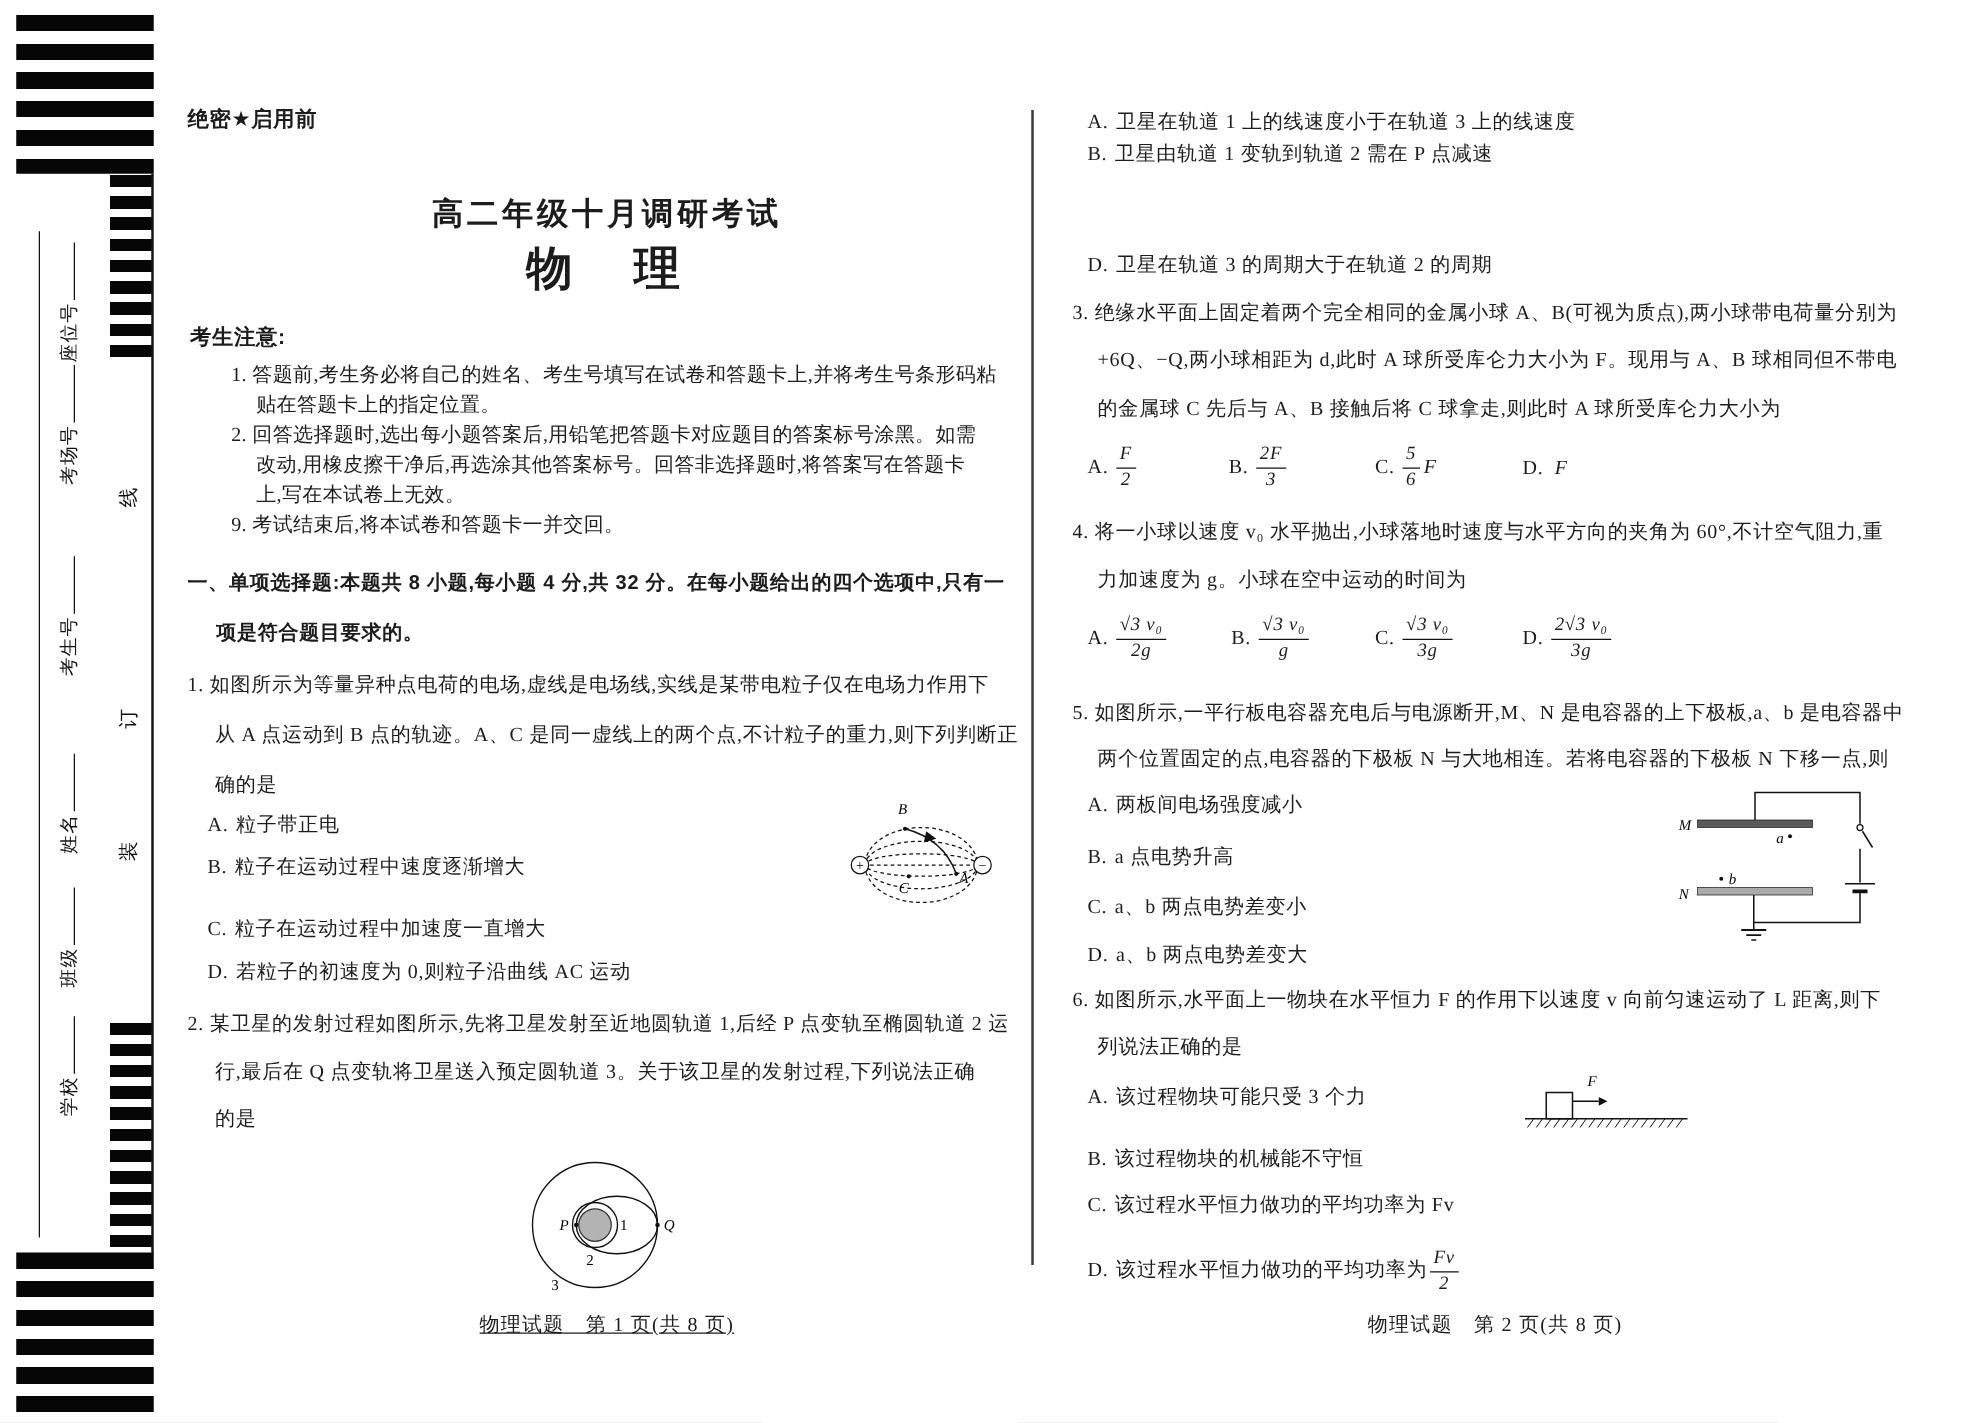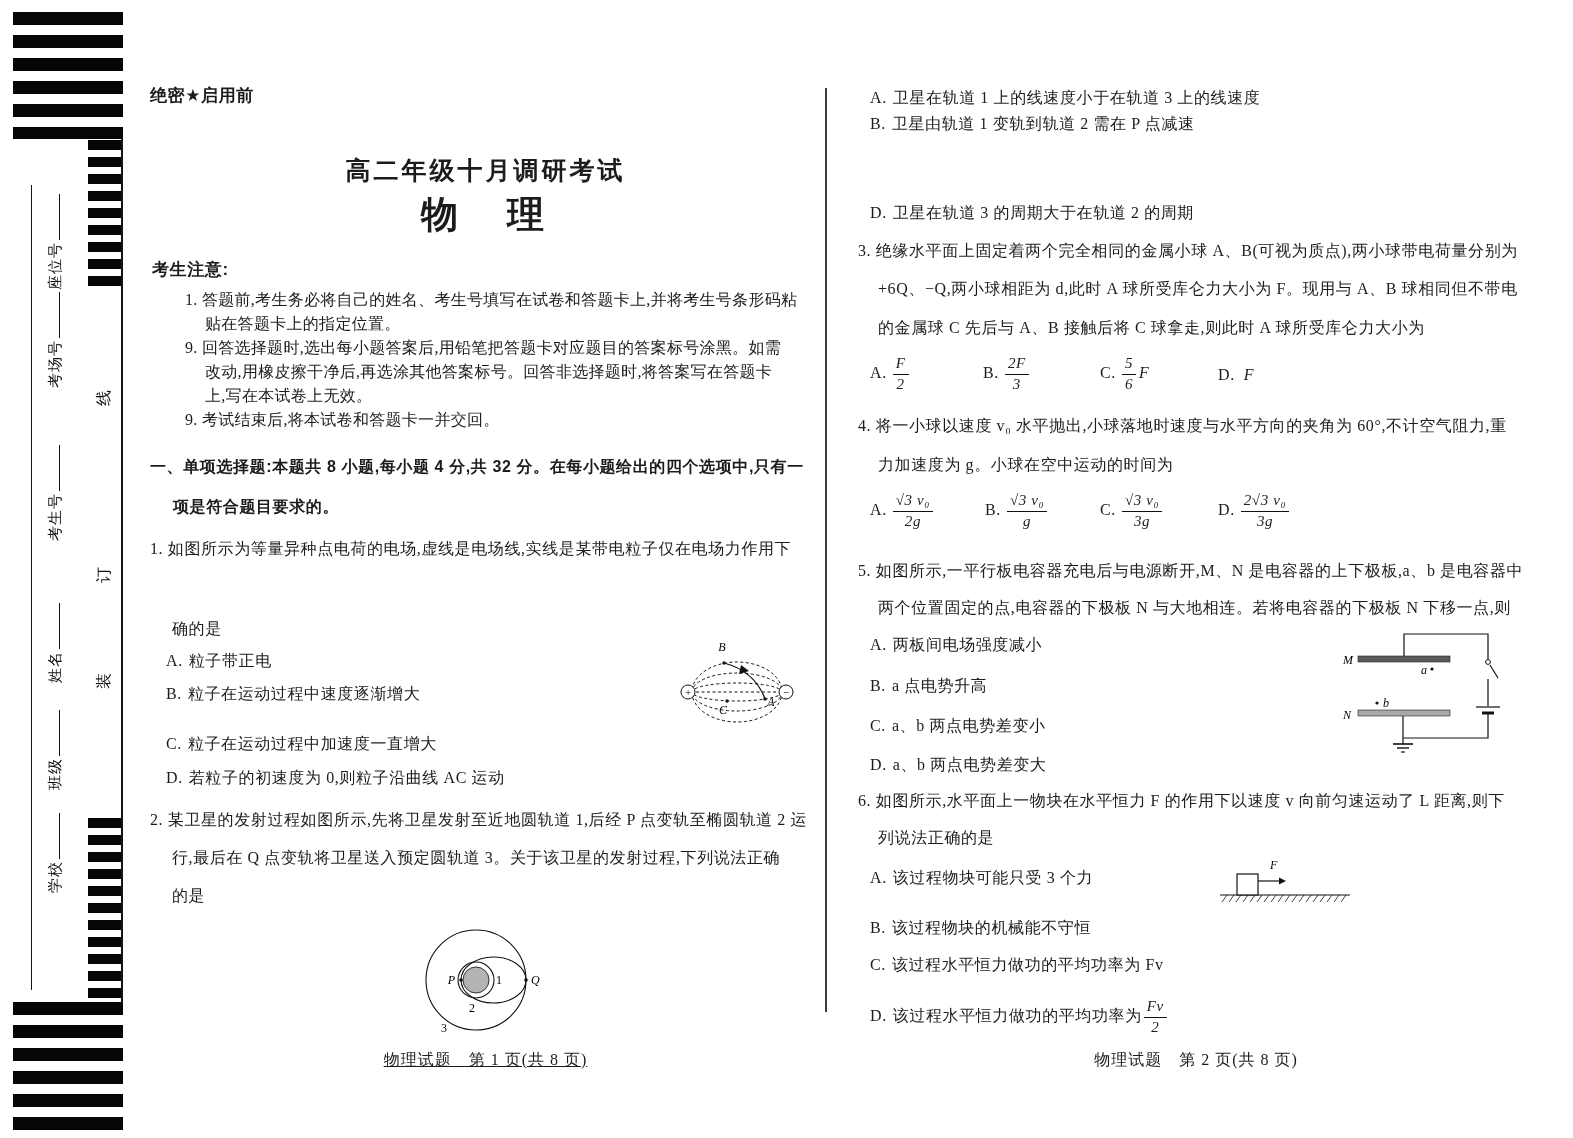--- a/index.html
+++ b/index.html
@@ -74,29 +74,30 @@
   <div class="vline" style="left:825px;top:88px;width:1.5px;height:924px;background:#3a3a3a;"></div>
 
   <div class="page" style="left:148px;width:675px;">
     <div class="line bold-hei secret" style="left:2px;top:86px;">绝密★启用前</div>
     <div class="abs exam-title" style="top:134px;margin-top:20px;">高二年级十月调研考试</div>
     <div class="abs subject" style="top:190px;">物　理</div>
 
     <div class="line bold-hei" style="left:4px;top:260px;font-size:17px;">考生注意:</div>
     <div class="note-line" style="left:37px;top:290px;">1. 答题前,考生务必将自己的姓名、考生号填写在试卷和答题卡上,并将考生号条形码粘</div>
     <div class="note-line" style="left:57px;top:314px;">贴在答题卡上的指定位置。</div>
-    <div class="note-line" style="left:37px;top:338px;">9. 回答选择题时,选出每小题答案后,用铅笔把答题卡对应题目的答案标号涂黑。如需</div>
+    <div class="note-line" style="left:37px;top:338px;">2. 回答选择题时,选出每小题答案后,用铅笔把答题卡对应题目的答案标号涂黑。如需</div>
     <div class="note-line" style="left:57px;top:362px;">改动,用橡皮擦干净后,再选涂其他答案标号。回答非选择题时,将答案写在答题卡</div>
     <div class="note-line" style="left:57px;top:386px;">上,写在本试卷上无效。</div>
     <div class="note-line" style="left:37px;top:410px;">9. 考试结束后,将本试卷和答题卡一并交回。</div>
 
     <div class="line bold-hei" style="left:2px;top:457px;">一、单项选择题:本题共 8 小题,每小题 4 分,共 32 分。在每小题给出的四个选项中,只有一</div>
     <div class="line bold-hei" style="left:25px;top:497px;">项是符合题目要求的。</div>
 
     <div class="line" style="left:2px;top:539px;">1. 如图所示为等量异种点电荷的电场,虚线是电场线,实线是某带电粒子仅在电场力作用下</div>
+    <div class="line" style="left:24px;top:579px;">从 A 点运动到 B 点的轨迹。A、C 是同一虚线上的两个点,不计粒子的重力,则下列判断正</div>
     <div class="line" style="left:24px;top:619px;">确的是</div>
 
     <div class="line" style="left:18px;top:651px;"><span class="opt-label">A.</span><span>粒子带正电</span></div>
     <div class="line" style="left:18px;top:684px;"><span class="opt-label">B.</span><span>粒子在运动过程中速度逐渐增大</span></div>
     <div class="line" style="left:18px;top:734px;"><span class="opt-label">C.</span><span>粒子在运动过程中加速度一直增大</span></div>
     <div class="line" style="left:18px;top:768px;"><span class="opt-label">D.</span><span>若粒子的初速度为 0,则粒子沿曲线 AC 运动</span></div>
 
     <div class="line" style="left:2px;top:810px;">2. 某卫星的发射过程如图所示,先将卫星发射至近地圆轨道 1,后经 P 点变轨至椭圆轨道 2 运</div>
     <div class="line" style="left:24px;top:848px;">行,最后在 Q 点变轨将卫星送入预定圆轨道 3。关于该卫星的发射过程,下列说法正确</div>
     <div class="line" style="left:24px;top:886px;">的是</div>

